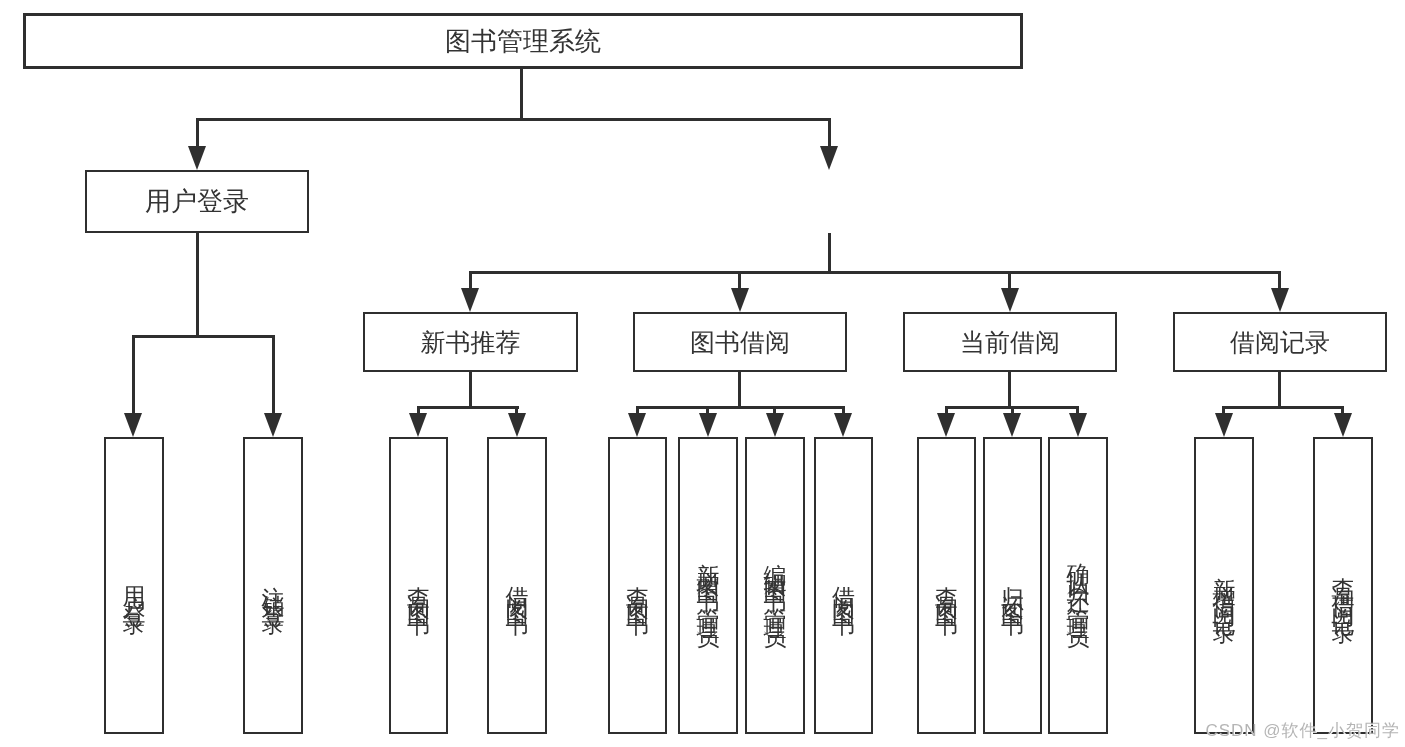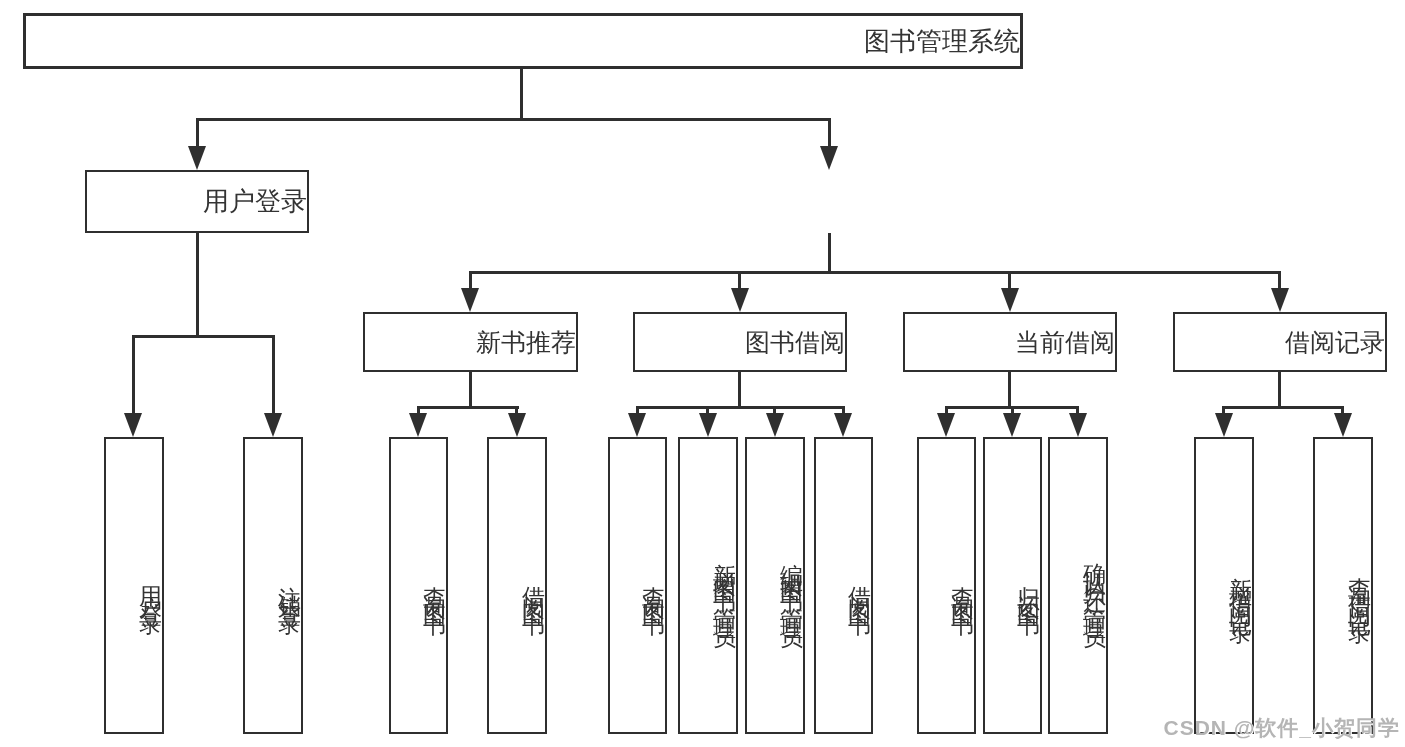--- a/index.html
+++ b/index.html
@@ -12,21 +12,21 @@
     color: var(--text, #333);
     overflow: hidden;
   }
   .box {
     position: absolute;
     box-sizing: border-box;
     background: #ffffff;
     border: 2px solid var(--line, #2f2f2f);
     display: flex;
     align-items: center;
-    justify-content: flex-end;
+    justify-content: center;
     color: var(--text, #333);
   }
   .root-node { border-width: 3px; font-size: 26px; }
   .hnode { font-size: 26px; }
   .l3 { font-size: 25px; }
   .vnode span {
     writing-mode: vertical-rl;
     text-orientation: mixed;
     font-size: 23px;
     letter-spacing: 9px;
@@ -38,26 +38,25 @@
     position: absolute;
     width: 0; height: 0;
     border-left: 9px solid transparent;
     border-right: 9px solid transparent;
     border-top: 24px solid var(--line, #2f2f2f);
   }
   .watermark {
     position: absolute;
     right: 5px;
     bottom: 5px;
-    font-size: 21px;
+    font-size: 17px;
     letter-spacing: 1px;
     color: var(--watermark, #b5b5b5);
     text-shadow: 1px 1px 0 #ffffff;
     z-index: 5;
-    font-weight: bold;
   }
 </style>
 </head>
 <body>
 
 <div class="canvas">
 
   <div class="box root-node" style="left:23px; top:13px; width:1000px; height:56px;">
     <span>图书管理系统</span>
   </div>

